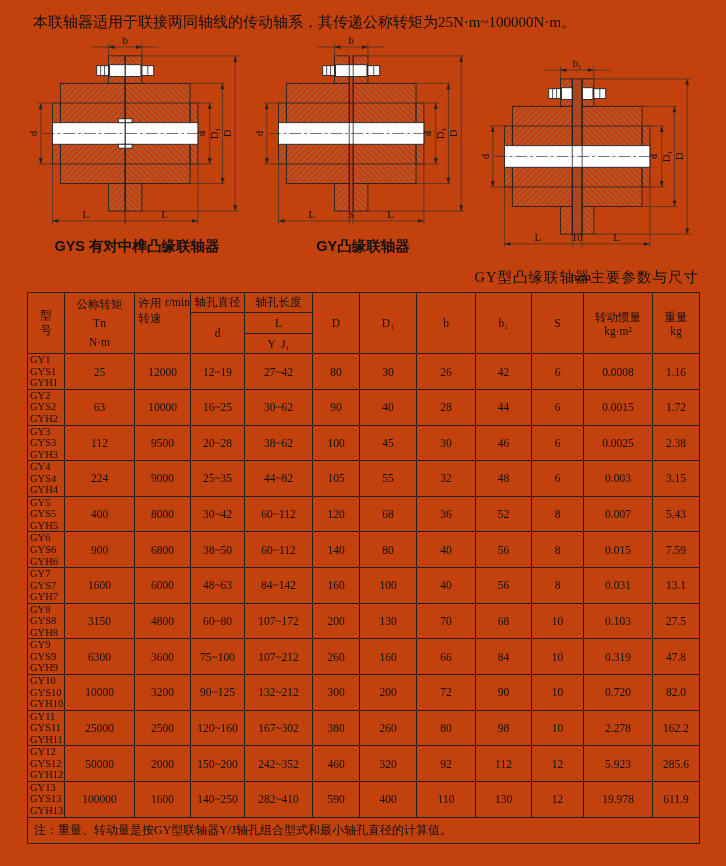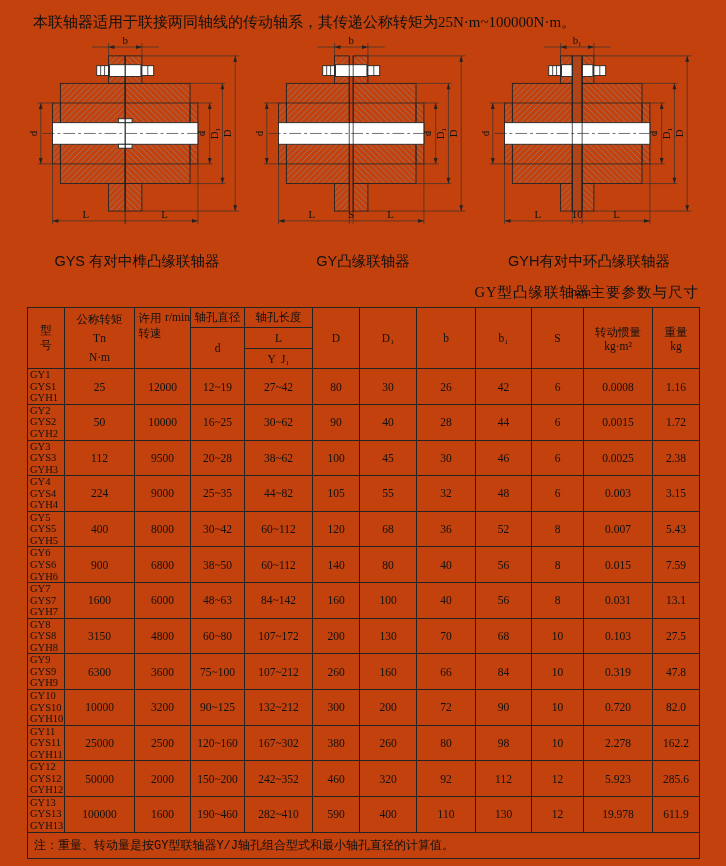--- a/index.html
+++ b/index.html
@@ -8,35 +8,35 @@
     padding:10px 27px 0 27px;
     background:#c2410c;color:#111;
     font-family:"Liberation Serif","DejaVu Serif",serif;
     overflow:hidden;
   }
   .intro{margin:2px 0 0 6px;font-size:15px;line-height:1.35;}
   .figures{display:flex;justify-content:space-between;align-items:flex-end;margin-top:2px;}
   .figure{text-align:center;}
   .caption{
     font-family:"Liberation Sans","DejaVu Sans",sans-serif;
-    font-weight:normal;font-size:14.5px;margin-top:19px;white-space:nowrap;
+    font-weight:bold;font-size:14.5px;margin-top:4px;white-space:nowrap;
   }
   .title-row{position:relative;width:672px;margin:12px auto 5px auto;text-align:right;}
   .tbl-title{font-size:14.5px;letter-spacing:1px;}
   .unit{position:absolute;right:108px;top:1px;font-size:13px;}
   table{border-collapse:collapse;table-layout:fixed;width:672px;margin:0 auto;}
   th,td{border:1px solid #222;text-align:center;vertical-align:middle;
         font-size:11.5px;font-weight:normal;padding:0;overflow:hidden;}
   thead tr{height:20px;}
   tbody tr{height:35px;margin-left:44px;}
   td.model-cell{text-align:left;padding-left:2px;font-size:10.5px;line-height:1.1;}
   .stack3 div{line-height:19px;text-align:center;}
   .stack-sp{display:flex;flex-direction:row;justify-content:space-between;height:54px;padding:3px 0;}
   .pre{white-space:pre;}
-  .note-cell{text-align:left;font-size:12px;padding:4px 6px;height:auto;font-family:Liberation Mono, monospace;}
+  .note-cell{text-align:left;font-size:12px;padding:4px 6px;height:auto;}
   svg text.dlab{font-family:"Liberation Serif","DejaVu Serif",serif;font-size:11px;fill:#111;}
 </style>
 </head>
 <body>
 
 <div class="page">
 
   <p class="intro">本联轴器适用于联接两同轴线的传动轴系，其传递公称转矩为25N·m~100000N·m。</p>
 
   <div class="figures" id="figures">
@@ -254,21 +254,21 @@
           <line x1="26" y1="132" x2="26" y2="193" stroke="#333" stroke-width="0.7"></line>
           <line x1="174" y1="132" x2="174" y2="193" stroke="#333" stroke-width="0.7"></line>
           <line x1="95" y1="180" x2="95" y2="193" stroke="#333" stroke-width="0.7"></line>
           <line x1="105" y1="180" x2="105" y2="193" stroke="#333" stroke-width="0.7"></line>
           <line x1="26" y1="190" x2="174" y2="190" stroke="#333" stroke-width="0.7"></line>
           <polygon points="26,190 32,188.1 32,191.9" fill="#222"></polygon>
           <polygon points="174,190 168,188.1 168,191.9" fill="#222"></polygon>
           <text x="60" y="187" class="dlab" text-anchor="middle">L</text>
           <text x="100" y="187" class="dlab" text-anchor="middle">10</text>
           <text x="140" y="187" class="dlab" text-anchor="middle">L</text>
-        </svg><div class="caption">GYH有对中环凸缘联轴器</div></div>
+        </svg></div>
     </div>
 
   <div class="title-row">
     <span class="tbl-title">GY型凸缘联轴器主要参数与尺寸</span>
     <span class="unit">mm</span>
   </div>
 
   <table>
     <colgroup>
       <col style="width:37px">
@@ -345,21 +345,21 @@
           <td>6</td>
           <td>0.0008</td>
           <td>1.16</td>
         </tr>
         <tr>
           <td class="model-cell">
             <div>GY2</div>
             <div>GYS2</div>
             <div>GYH2</div>
           </td>
-          <td>50</td>
+          <td>63</td>
           <td>10000</td>
           <td>16~25</td>
           <td>30~62</td>
           <td>90</td>
           <td>40</td>
           <td>28</td>
           <td>44</td>
           <td>6</td>
           <td>0.0015</td>
           <td>1.72</td>
@@ -545,21 +545,21 @@
           <td>285.6</td>
         </tr>
         <tr>
           <td class="model-cell">
             <div>GY13</div>
             <div>GYS13</div>
             <div>GYH13</div>
           </td>
           <td>100000</td>
           <td>1600</td>
-          <td>190~460</td>
+          <td>140~250</td>
           <td>282~410</td>
           <td>590</td>
           <td>400</td>
           <td>110</td>
           <td>130</td>
           <td>12</td>
           <td>19.978</td>
           <td>611.9</td>
         </tr>
       </tbody>

